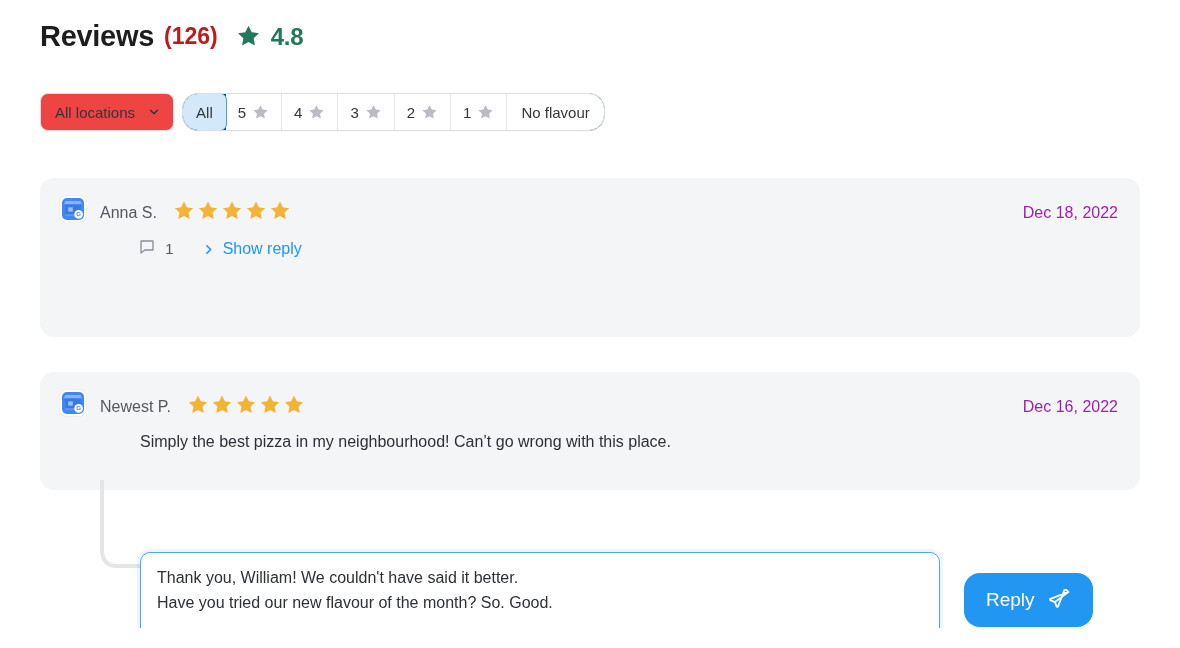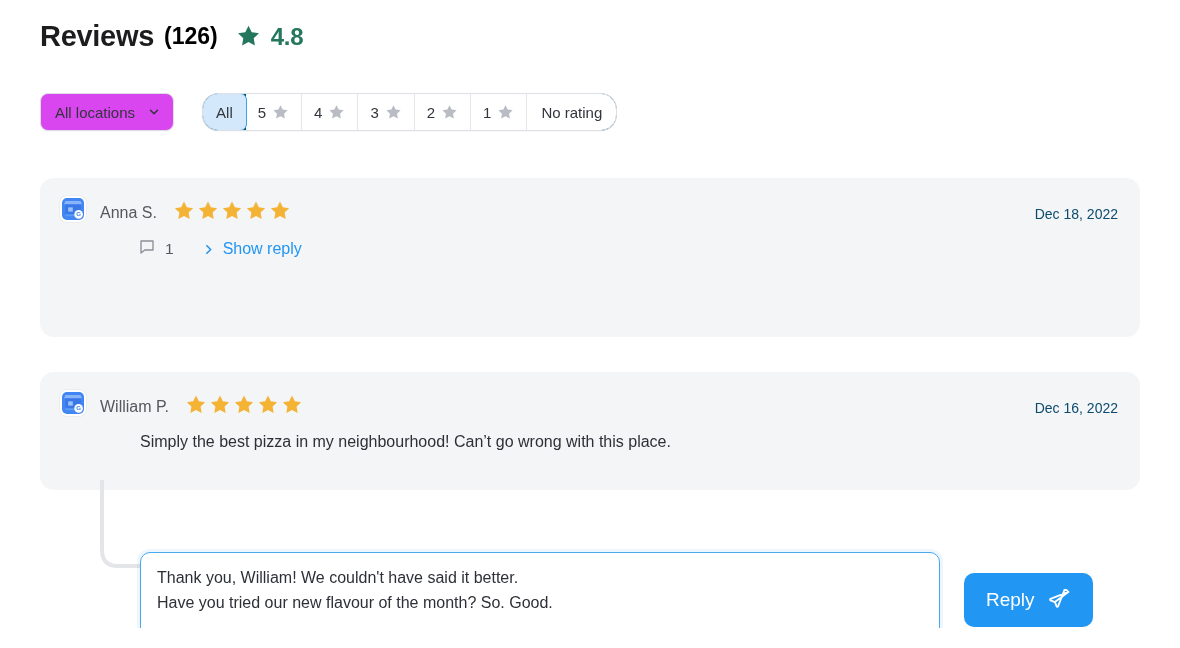--- a/index.html
+++ b/index.html
@@ -13,39 +13,39 @@
   .page { position: relative; width: 1180px; height: 628px; overflow: hidden; }
 
   
   .header {
     position: absolute; left: 40px; top: 20px;
     display: flex; align-items: center; gap: 10px;
   }
   .title {
     font-size: 29px; font-weight: 700; color: #1d1d1f; letter-spacing: -0.3px;
   }
-  .count { font-size: 23px; font-weight: 600; color: #000000; }
+  .count { font-size: 23px; font-weight: 600; color: #b91c1c; }
   .rating-star { margin-left: 8px; display: inline-block; line-height: 0; }
   .rating-value { font-size: 24px; font-weight: 700; color: #24765c; letter-spacing: -0.2px; }
 
   
   .filterbar {
     position: absolute; left: 40px; top: 93px; right: 40px; height: 38px;
     display: flex; align-items: center;
   }
   .select-box {
-    height: 38px; border: 1px solid #dcdfe4; border-radius: 8px; background: #d946ef;
+    height: 38px; border: 1px solid #dcdfe4; border-radius: 8px; background: #ef4444;
     display: flex; align-items: center; padding: 0 12px 0 14px; gap: 12px;
     font-size: 15px; color: #32353b; cursor: pointer;
     box-shadow: 0 1px 1px rgba(16,24,40,0.03);
   }
   .select-box .caret { color: #32353b; display: inline-block; line-height: 0; }
 
   .segmented {
-    margin-left: 28px; height: 38px; display: flex; align-items: stretch;
+    margin-left: 8px; height: 38px; display: flex; align-items: stretch;
     border: 1px solid #dcdfe4; border-radius: 16px; background: #0c4a6e; overflow: hidden;
     box-shadow: 0 1px 1px rgba(16,24,40,0.03);
   }
   .seg {
     display: flex; align-items: center; justify-content: center; gap: 6px;
     padding: 0 12px; font-size: 15px; color: #32353b; cursor: pointer;
     border-right: 1px solid #e3e6ea; background: #fff; position: relative;
   }
   .seg:last-child { border-right: none; }
   .seg.active {
@@ -81,21 +81,21 @@
     background: #ffffff; padding: 1px;
     display: flex; align-items: center; justify-content: center;
     flex: none; box-shadow: 0 0 0 1px rgba(0,0,0,0.03);
   }
   .author {
     margin-left: 14px; font-size: 16px; color: #55585e; font-weight: 400;
     white-space: nowrap;
   }
   .stars { margin-left: 16px; display: flex; align-items: center; gap: 2px; line-height: 0; }
   .date {
-    margin-left: auto; font-size: 14px; color: #0c4a6e; white-space: nowrap;
+    margin-left: auto; font-size: 16px; color: #a21caf; white-space: nowrap;
   }
   .card-body {
     padding: 14px 24px 0 100px; font-size: 16px; color: #2d3036; line-height: 1.45;
   }
   #card-2 .card-body { padding-left: 100px; }
   .card-actions {
     display: flex; align-items: center; gap: 10px;
     padding: 16px 24px 0 98px;
   }
   .bubble-wrap { display: flex; align-items: center; gap: 9px; color: #6f737a; }
@@ -119,21 +119,21 @@
   }
   .reply-input {
     width: 800px; height: 88px;
     border: 1.5px solid #4aa8ec; border-radius: 10px; background: #fff;
     padding: 13px 16px; font-family: "Liberation Sans", sans-serif;
     font-size: 16px; color: #2d3036; line-height: 1.55;
     resize: none; outline: none;
     box-shadow: 0 0 0 3px rgba(74,168,236,0.10);
   }
   .reply-btn {
-    height: 54px; padding: 0 22px; border: none; border-radius: 10px;
+    height: 54px; padding: 0 22px; border: none; border-radius: 16px;
     background: #2196f3; color: #fff; font-size: 19px;
     font-family: "Liberation Sans", sans-serif;
     display: flex; align-items: center; gap: 13px; cursor: pointer;
     margin-top: 8px;
   }
   .reply-btn .send { line-height: 0; display: inline-block; }
 </style>
 </head>
 <body>
 
@@ -199,21 +199,21 @@
       </div>
       <div class="seg">
         <span>1</span>
         <span class="sstar">
           <svg width="17" height="17" viewBox="0 0 24 24">
               <path fill="#b9bcc2" d="M12 1.6l3.09 6.26 6.91 1.01-5 4.87 1.18 6.88L12 17.37l-6.18 3.25L7 13.74l-5-4.87 6.91-1.01z"></path>
             </svg>
         </span>
       </div>
       <div class="seg norating">
-        <span>No rating</span>
+        <span>No flavour</span>
       </div>
     </div>
 
     <div class="sort-box">
       <span>Newest</span>
       <span class="caret">
         <svg width="14" height="14" viewBox="0 0 24 24">
           <path d="M6 9l6 6 6-6" fill="none" stroke="#32353b" stroke-width="2.6" stroke-linecap="round" stroke-linejoin="round"></path>
         </svg>
       </span>
@@ -279,21 +279,21 @@
         <svg width="24" height="24" viewBox="0 0 24 24">
           <rect x="1" y="1" width="22" height="22" rx="5" fill="#4285f4"></rect>
           <path d="M3 7.2h18l-1.4-3.1H4.4z" fill="#8ab4f8"></path>
           <rect x="4.2" y="7.6" width="15.6" height="11.8" fill="#3b78e7"></rect>
           <rect x="4.2" y="17.2" width="15.6" height="2.2" fill="#5a9bf6"></rect>
           <rect x="7.2" y="10.4" width="4.6" height="4.2" fill="#9cc3f9"></rect>
           <circle cx="17.6" cy="17.4" r="4.3" fill="#ffffff"></circle>
           <text x="17.6" y="19.2" font-family="Liberation Sans, sans-serif" font-size="6.2" font-weight="700" fill="#4285f4" text-anchor="middle">G</text>
         </svg>
       </span>
-      <span class="author">William P.</span>
+      <span class="author">Newest P.</span>
       <span class="stars">
         <svg width="22" height="22" viewBox="0 0 24 24">
             <path fill="#f5b335" d="M12 1.6l3.09 6.26 6.91 1.01-5 4.87 1.18 6.88L12 17.37l-6.18 3.25L7 13.74l-5-4.87 6.91-1.01z"></path>
           </svg>
         <svg width="22" height="22" viewBox="0 0 24 24">
             <path fill="#f5b335" d="M12 1.6l3.09 6.26 6.91 1.01-5 4.87 1.18 6.88L12 17.37l-6.18 3.25L7 13.74l-5-4.87 6.91-1.01z"></path>
           </svg>
         <svg width="22" height="22" viewBox="0 0 24 24">
             <path fill="#f5b335" d="M12 1.6l3.09 6.26 6.91 1.01-5 4.87 1.18 6.88L12 17.37l-6.18 3.25L7 13.74l-5-4.87 6.91-1.01z"></path>
           </svg>

